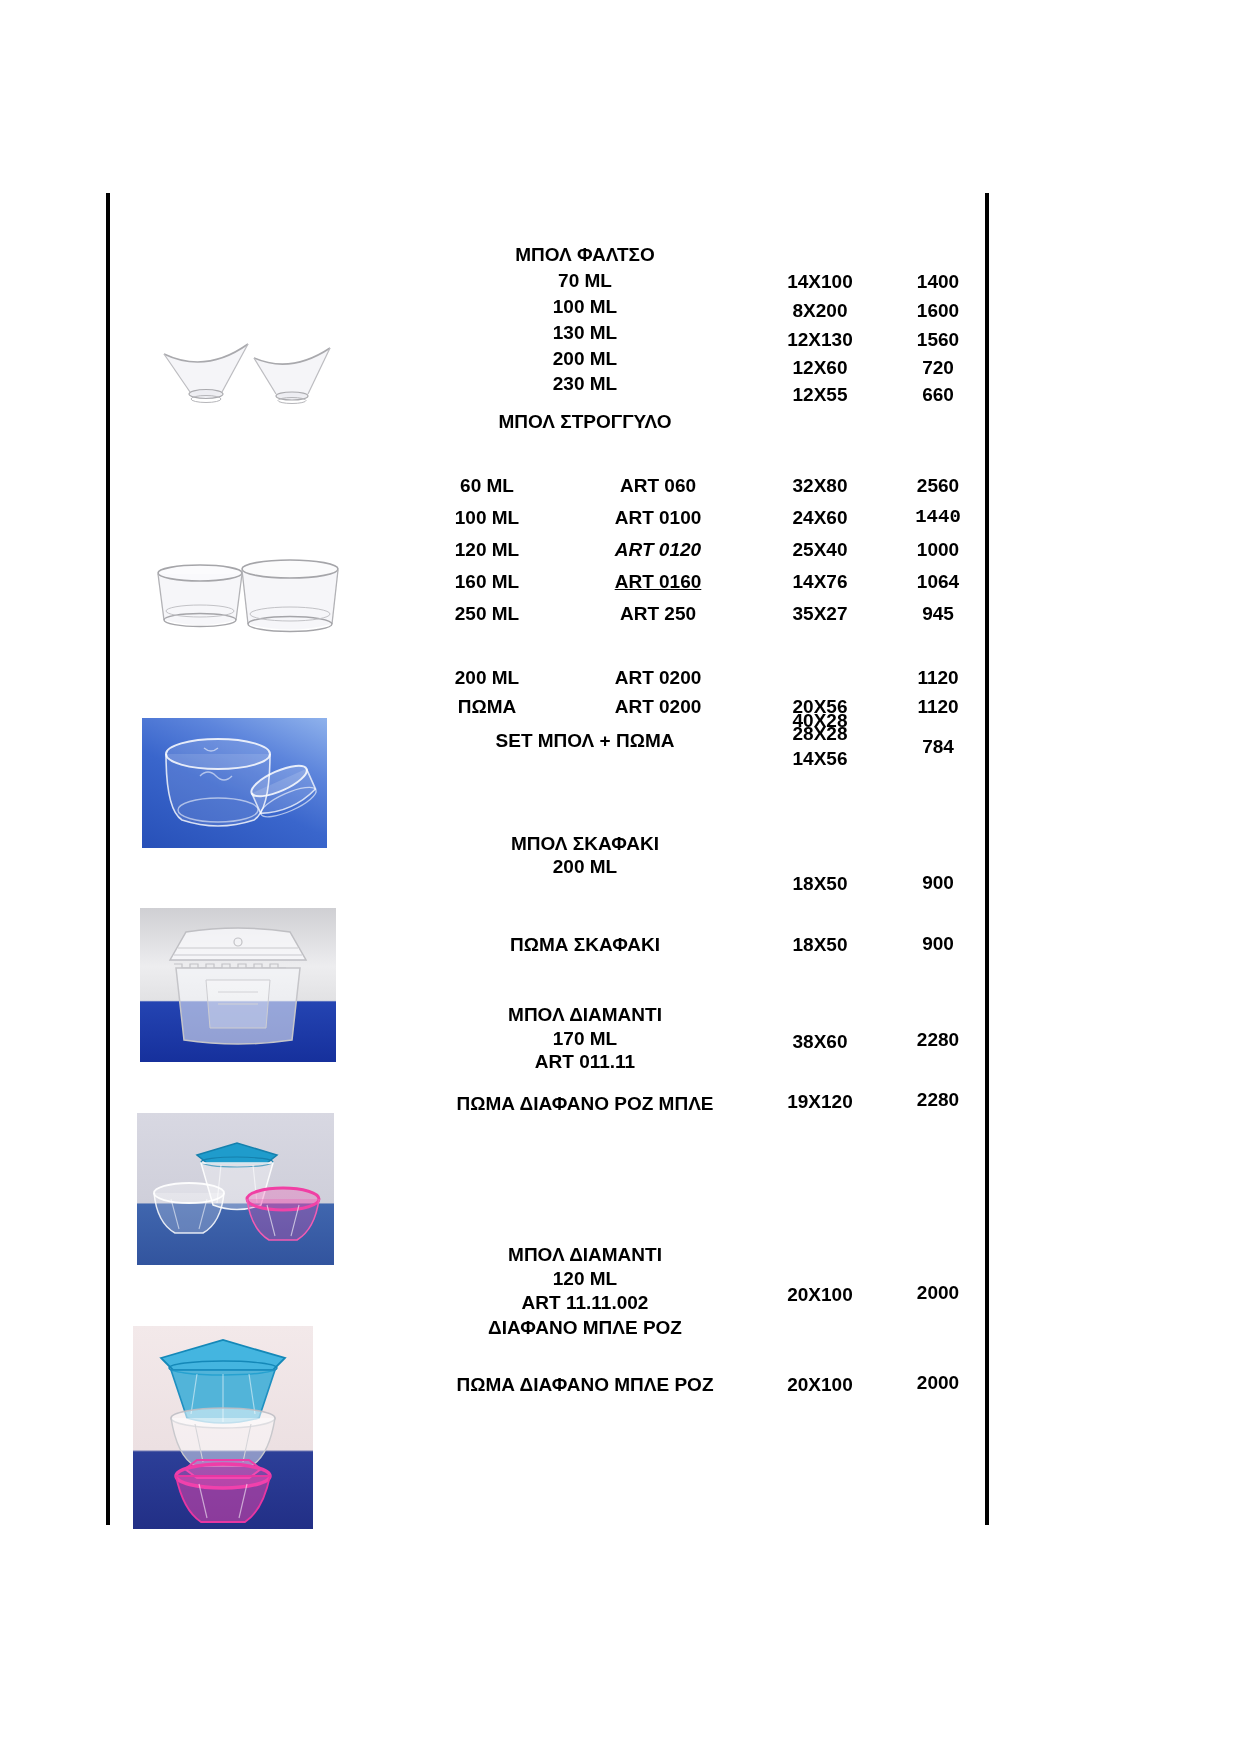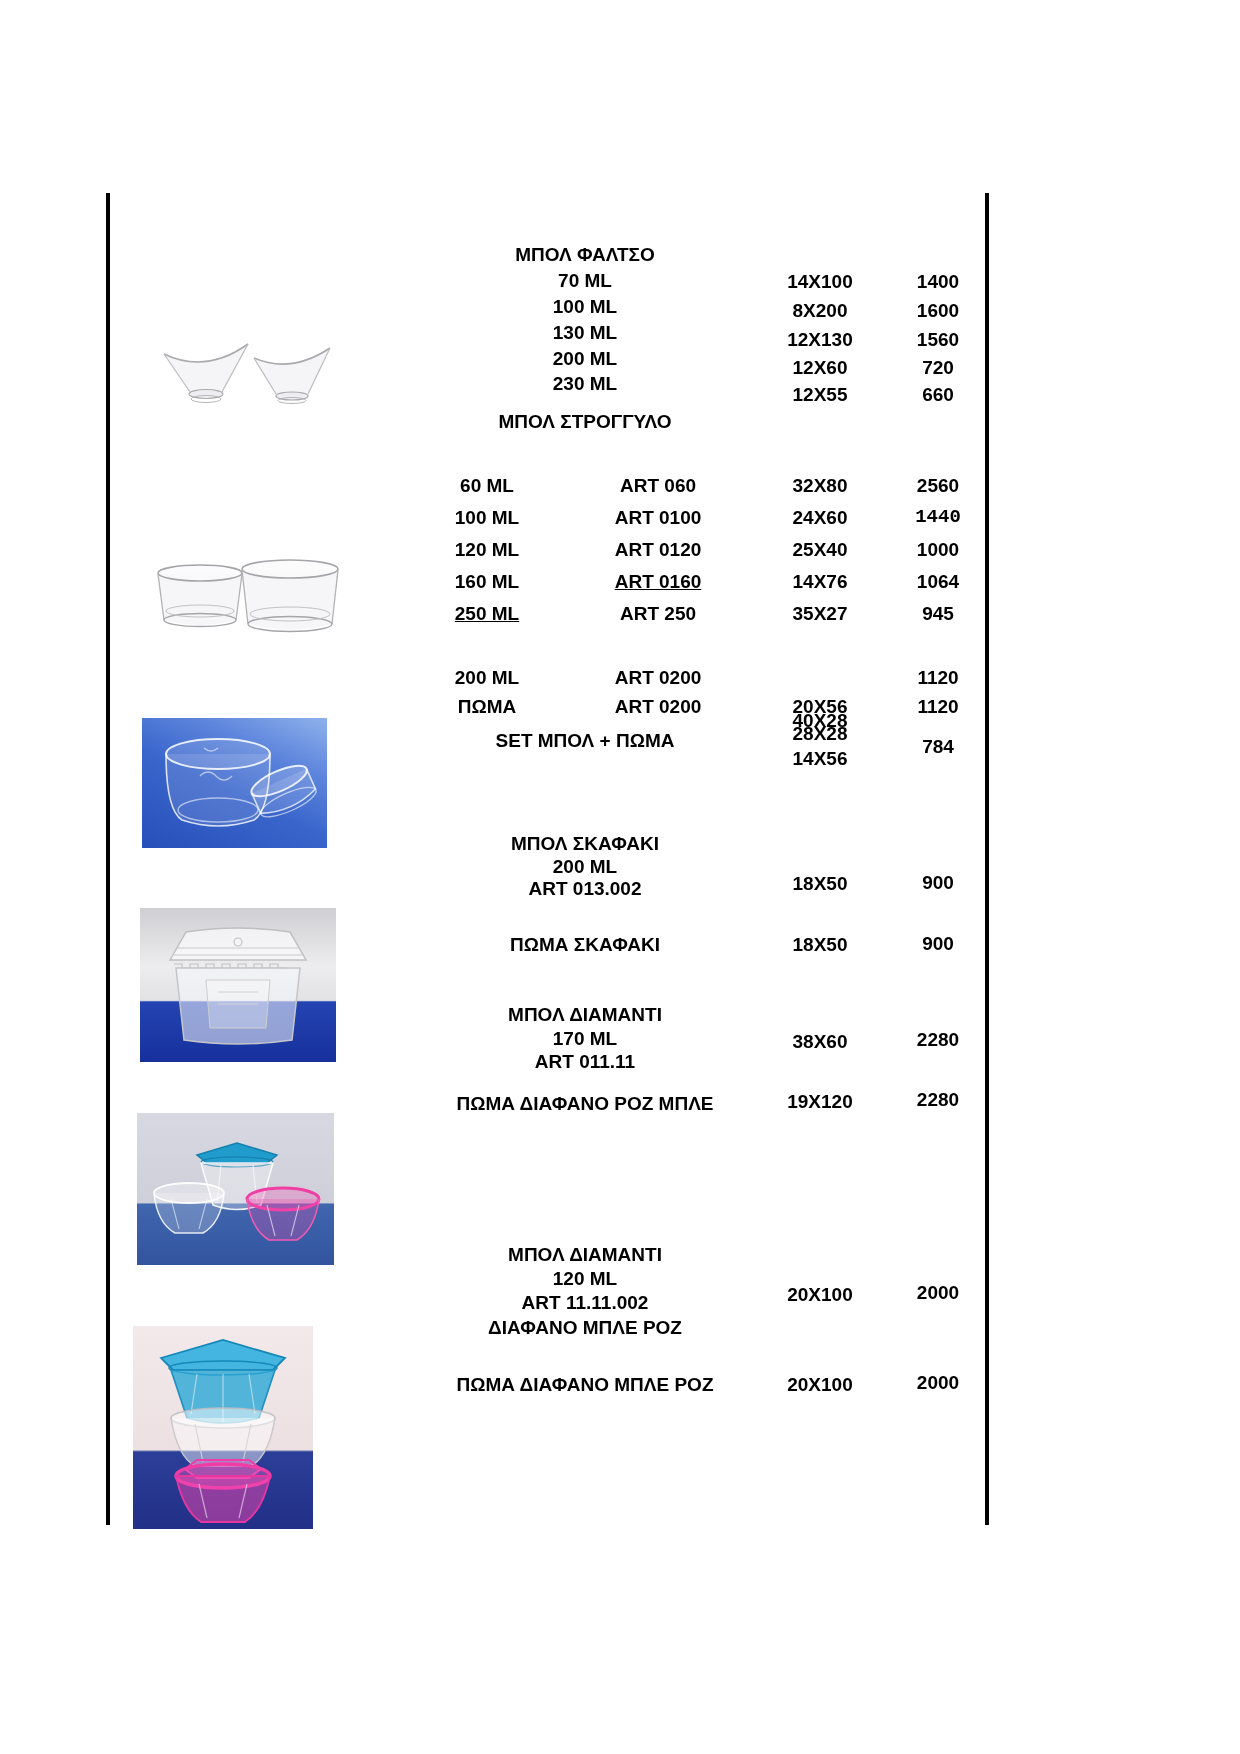--- a/index.html
+++ b/index.html
@@ -150,30 +150,30 @@
   <div class="cell c-art" style="top:474px;">ART 060</div>
   <div class="cell c-dim" style="top:474px;">32X80</div>
   <div class="cell c-qty" style="top:474px;">2560</div>
 
   <div class="cell c-ml2" style="top:506px;">100 ML</div>
   <div class="cell c-art" style="top:506px;">ART 0100</div>
   <div class="cell c-dim" style="top:506px;">24X60</div>
   <div class="cell c-qty" style="top:506px;font-family:Liberation Mono, monospace;">1440</div>
 
   <div class="cell c-ml2" style="top:538px;">120 ML</div>
-  <div class="cell c-art" style="top:538px;">ART 0120</div>
+  <div class="cell c-art" style="top:538px;font-style:italic;">ART 0120</div>
   <div class="cell c-dim" style="top:538px;">25X40</div>
   <div class="cell c-qty" style="top:538px;">1000</div>
 
   <div class="cell c-ml2" style="top:570px;">160 ML</div>
   <div class="cell c-art" style="top:570px;text-decoration:underline;">ART 0160</div>
   <div class="cell c-dim" style="top:570px;">14X76</div>
   <div class="cell c-qty" style="top:570px;">1064</div>
 
-  <div class="cell c-ml2" style="top:602px;text-decoration:underline;">250 ML</div>
+  <div class="cell c-ml2" style="top:602px;">250 ML</div>
   <div class="cell c-art" style="top:602px;">ART 250</div>
   <div class="cell c-dim" style="top:602px;">35X27</div>
   <div class="cell c-qty" style="top:602px;">945</div>
 
   <div class="cell c-ml2" style="top:666px;">200 ML</div>
   <div class="cell c-art" style="top:666px;">ART 0200</div>
   <div class="cell c-dim" style="top:666px;margin-top:43px;">40X28</div>
   <div class="cell c-qty" style="top:666px;">1120</div>
 
   <div class="cell c-ml2" style="top:695px;">ΠΩΜΑ</div>
@@ -181,21 +181,20 @@
   <div class="cell c-dim" style="top:695px;">20X56</div>
   <div class="cell c-qty" style="top:695px;">1120</div>
 
   <div class="cell c-name" style="top:729px;">SET ΜΠΟΛ + ΠΩΜΑ</div>
   <div class="cell c-dim" style="top:722px;">28X28</div>
   <div class="cell c-dim" style="top:747px;">14X56</div>
   <div class="cell c-qty" style="top:735px;">784</div>
 
   <div class="cell c-name" style="top:832px;">ΜΠΟΛ ΣΚΑΦΑΚΙ</div>
   <div class="cell c-name" style="top:855px;">200 ML</div>
-  <div class="cell c-name" style="top:877px;">ART 013.002</div>
   <div class="cell c-dim" style="top:872px;">18X50</div>
   <div class="cell c-qty" style="top:871px;">900</div>
 
   <div class="cell c-name" style="top:933px;">ΠΩΜΑ ΣΚΑΦΑΚΙ</div>
   <div class="cell c-dim" style="top:933px;">18X50</div>
   <div class="cell c-qty" style="top:932px;">900</div>
 
   <div class="cell c-name" style="top:1003px;">ΜΠΟΛ ΔΙΑΜΑΝΤΙ</div>
   <div class="cell c-name" style="top:1027px;">170 ML</div>
   <div class="cell c-name" style="top:1050px;">ART 011.11</div>

